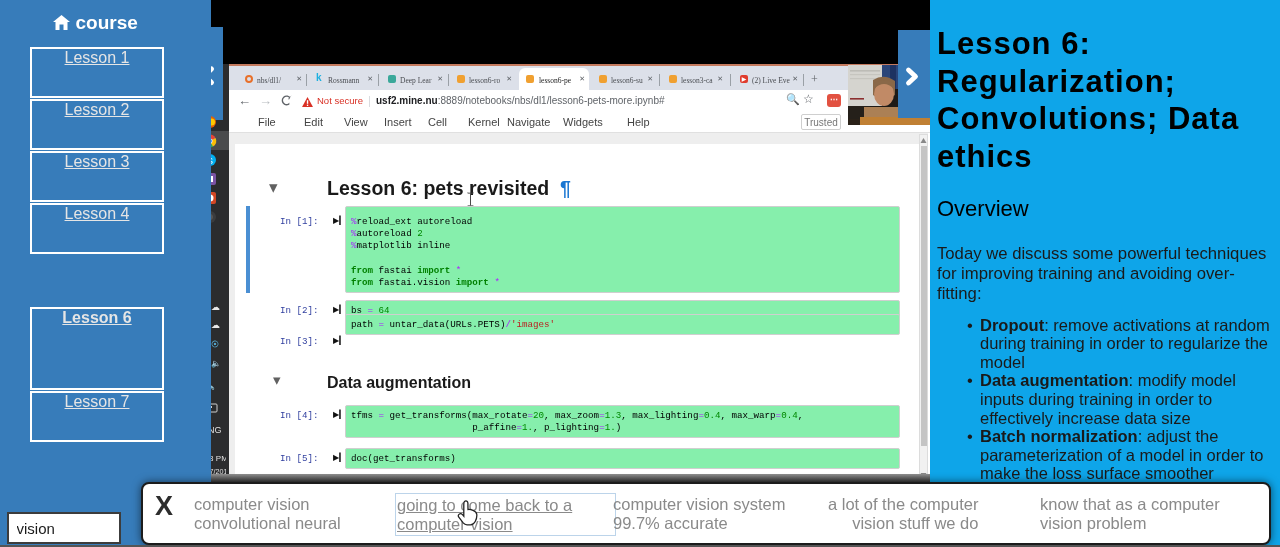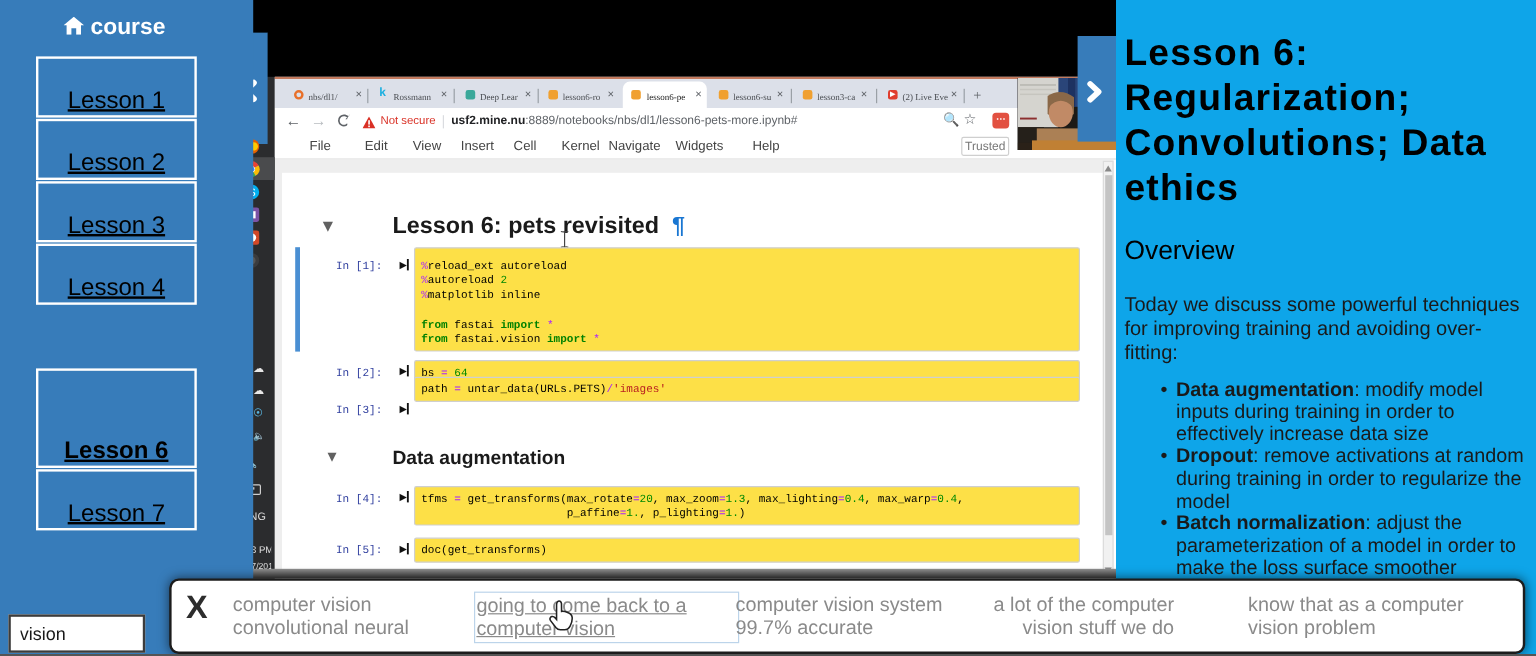--- a/index.html
+++ b/index.html
@@ -25,37 +25,37 @@
 .mi{position:absolute;top:4px;font-size:11px;color:#444;}
 #trusted{position:absolute;left:572px;top:2px;width:40px;height:16px;border:1px solid #cfcfcf;border-radius:2px;color:#777;font-size:10px;text-align:center;line-height:15px;}
 #nbgrey{left:229px;top:133px;width:699px;height:349px;background:#eee;}
 #nbpage{left:235px;top:144px;width:685px;height:338px;background:#fff;}
 #nbscroll{left:919px;top:134px;width:9px;height:348px;background:#f1f1f1;border:1px solid #dcdcdc;}
 #nbthumb{left:920.5px;top:146px;width:6px;height:300px;background:#c4c4c4;}
 
 .nbh1{position:absolute;font-weight:bold;color:#1a1a1a;}
 .prompt{position:absolute;font-family:"Liberation Mono",monospace;font-size:9.2px;color:#303f9f;}
 .runco{position:absolute;font-size:8px;color:#111;}
-.codebox{position:absolute;left:345px;width:555px;background:#fde047;border:1px solid #cfcfcf;border-radius:2px;padding:4px 0 3px 5px;}
+.codebox{position:absolute;left:345px;width:555px;background:#86efac;border:1px solid #cfcfcf;border-radius:2px;padding:4px 0 3px 5px;}
 .codebox pre{font-family:"Liberation Mono",monospace;font-size:9.2px;line-height:12.2px;color:#000;}
 .kw{color:#008000;font-weight:bold;}
 .op{color:#a2f;}
 .nm{color:#080;}
 .st{color:#ba2121;}
 .mg{color:#a2f;}
 .carr{position:absolute;color:#616161;font-size:11px;}
 
 #webcam{left:848px;top:65px;width:82px;height:60px;background:#15120f;overflow:hidden;}
 
 #chevL{left:191px;top:27px;width:32px;height:93px;background:#377cba;}
 #chevR{left:898px;top:30px;width:32px;height:88px;background:#377cba;}
 
 #sidebar{left:0;top:0;width:211px;height:545px;background:#377cba;}
 #sbtitle{position:absolute;left:0;top:12px;width:191px;text-align:center;color:#fff;font-weight:bold;font-size:19px;}
-.lbtn{position:absolute;left:30px;width:134px;border:2px solid #fff;color:#000000;display:flex;align-items:flex-end;justify-content:center;font-size:20px;}
+.lbtn{position:absolute;left:30px;width:134px;border:2px solid #fff;color:#e5e5e5;display:flex;align-items:flex-start;justify-content:center;font-size:16px;}
 .lbtn span{text-decoration:underline;}
 
 #rpanel{left:930px;top:0;width:350px;height:545px;background:#0ea5e9;}
 #rpanel h1{font-size:31px;letter-spacing:1px;line-height:37.7px;font-weight:bold;color:#000;margin:25px 0 0 7px;width:335px;}
 #rpanel h2{font-size:22px;font-weight:normal;color:#000;margin:20px 0 0 7px;}
 #rpanel p{font-size:16.7px;line-height:20.3px;color:#1a1a1a;margin:22px 0 0 7px;width:340px;}
 #rpanel ul{margin:11px 0 0 7px;padding-left:43px;width:335px;list-style:none;}
 #rpanel li{font-size:16.5px;line-height:18.6px;color:#1a1a1a;position:relative;}
 #rpanel li:before{content:"\2022";position:absolute;left:-13px;font-size:16.5px;}
 
@@ -299,22 +299,22 @@
     <div class="lbtn" style="top:391px;height:51px;">
         <span>Lesson 7</span>
       </div>
   </div>
 
   <div class="abs" id="rpanel">
     <h1>Lesson 6: Regularization; Convolutions; Data ethics</h1>
     <h2>Overview</h2>
     <p>Today we discuss some powerful techniques for improving training and avoiding over-fitting:</p>
     <ul>
+      <li><b>Dropout</b>: remove activations at random during training in order to regularize the model</li>
       <li><b>Data augmentation</b>: modify model inputs during training in order to effectively increase data size</li>
-      <li><b>Dropout</b>: remove activations at random during training in order to regularize the model</li>
       <li><b>Batch normalization</b>: adjust the parameterization of a model in order to make the loss surface smoother</li>
     </ul>
   </div>
 
   <div class="abs" id="tbar">
     <div class="tx-x">X</div>
     <div class="tcol" style="left:51px;">computer vision<br>convolutional neural</div>
     <div id="thl">
         <div class="tcol">going to come back to a<br>computer vision</div>
       </div>

